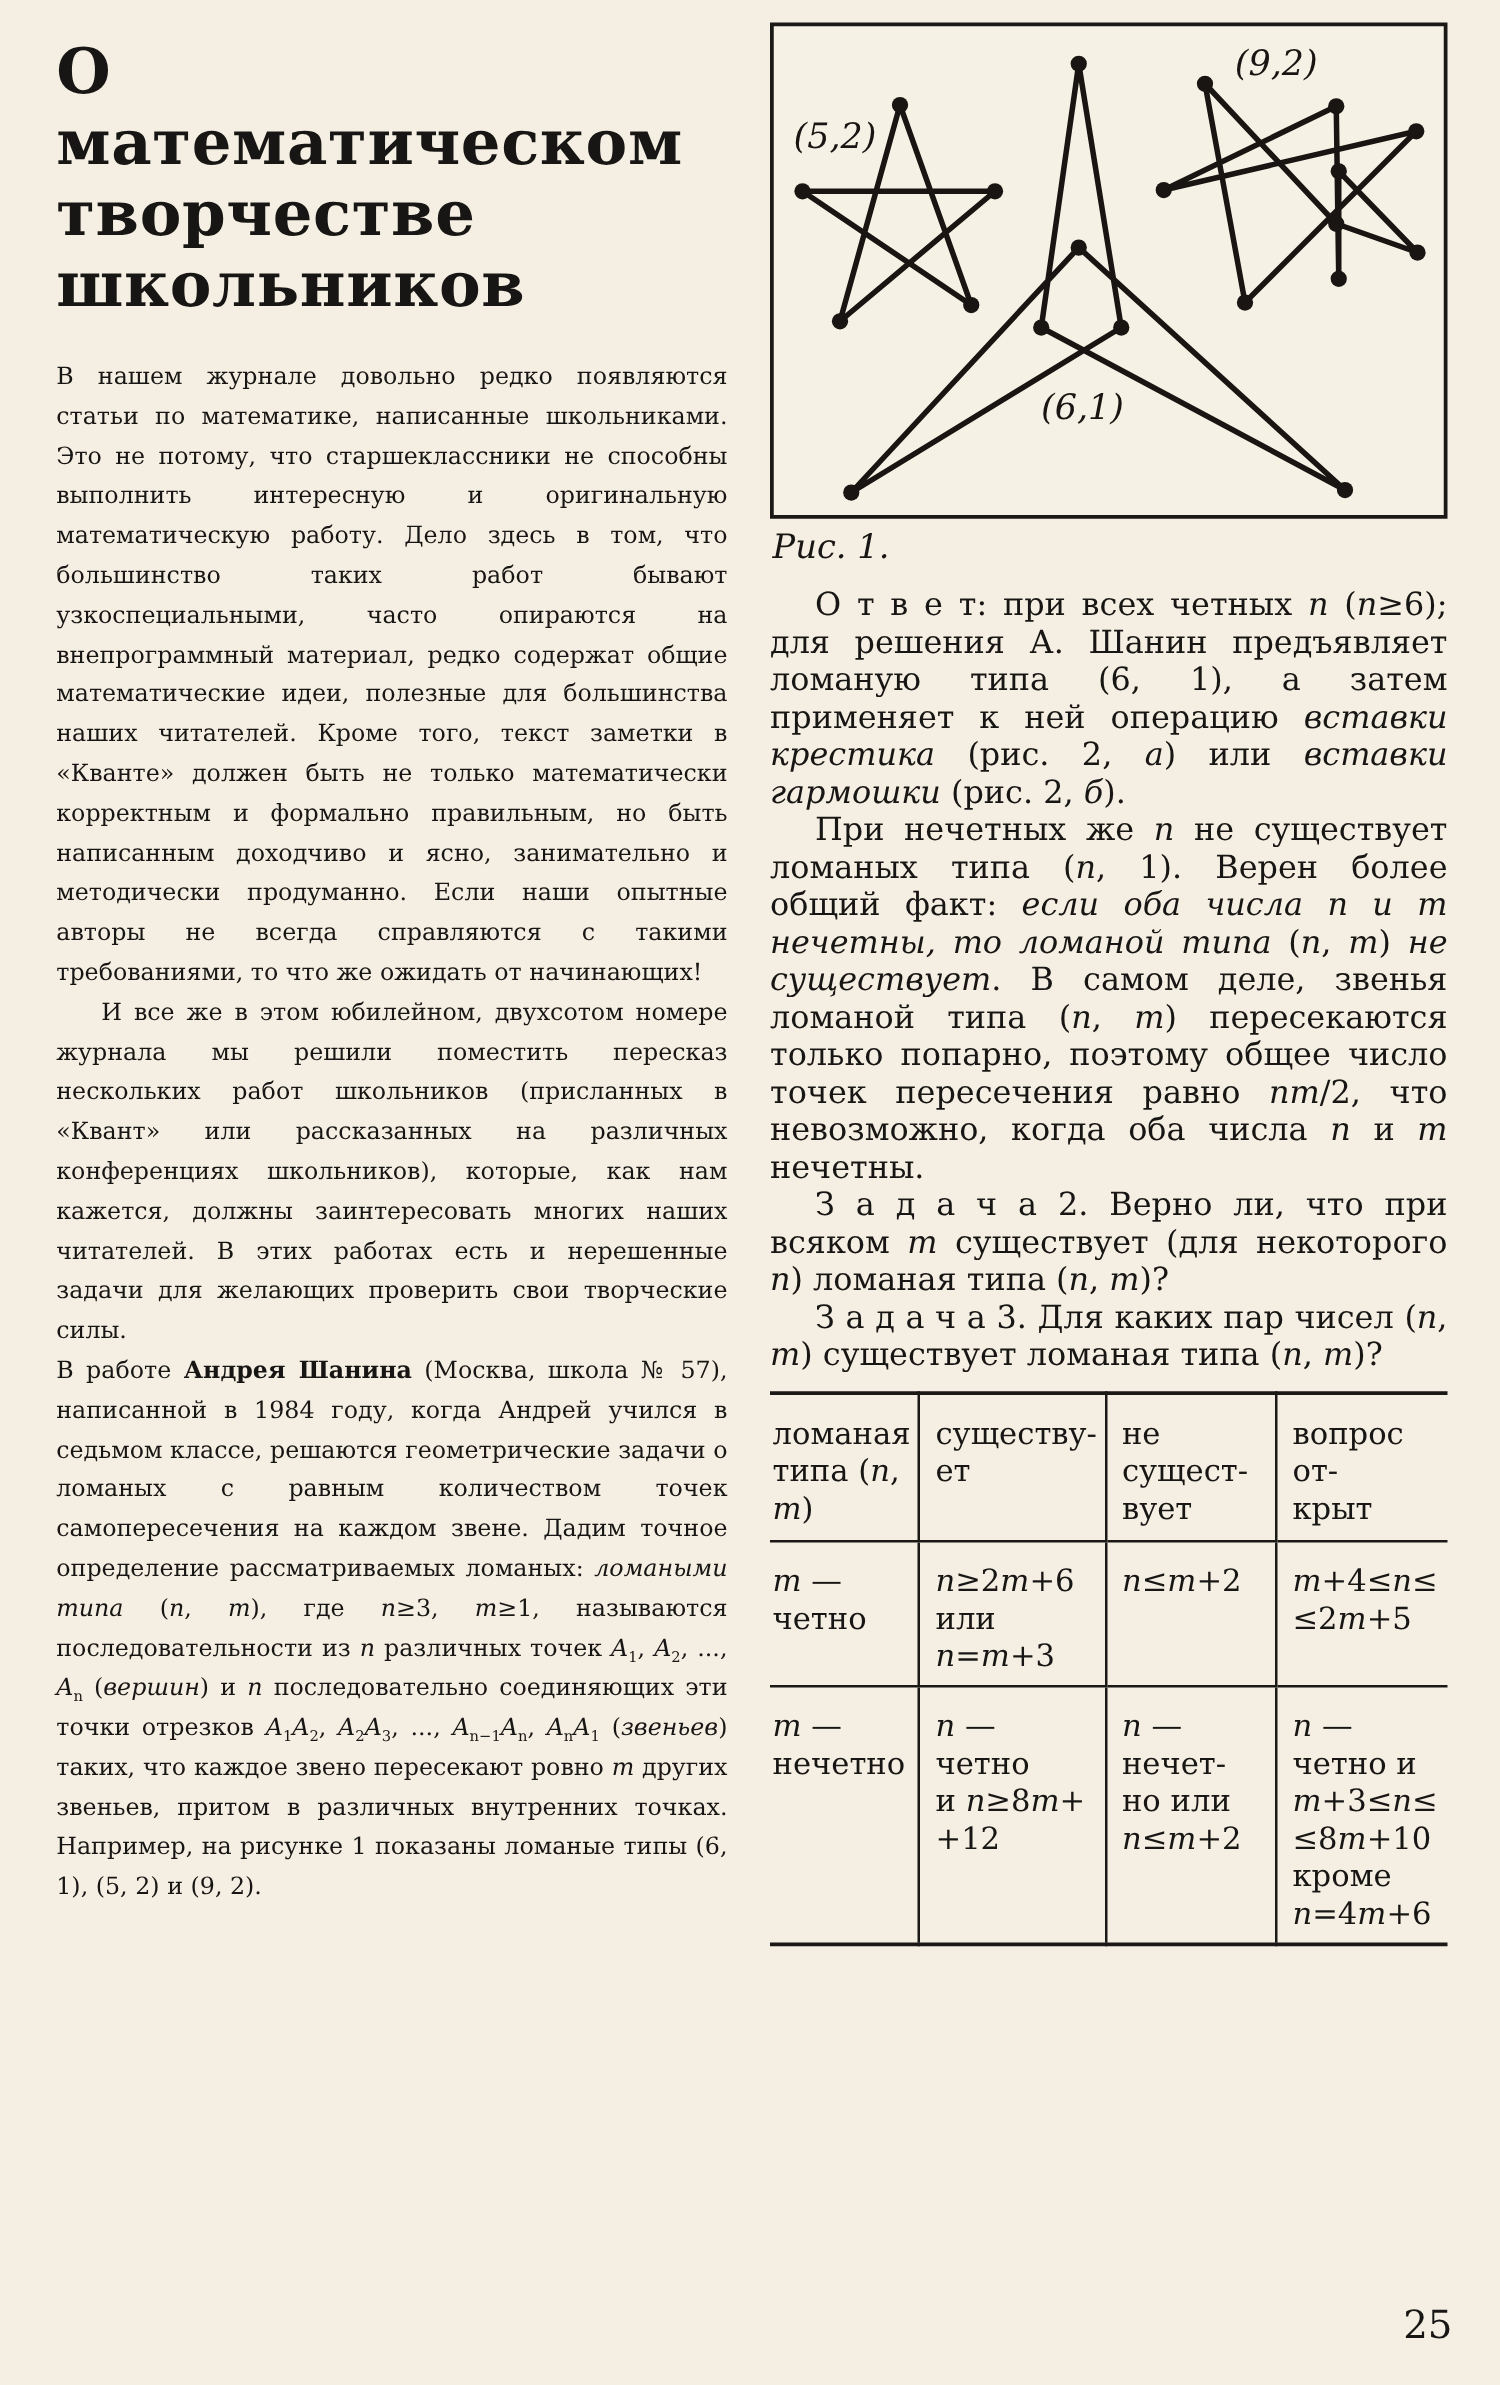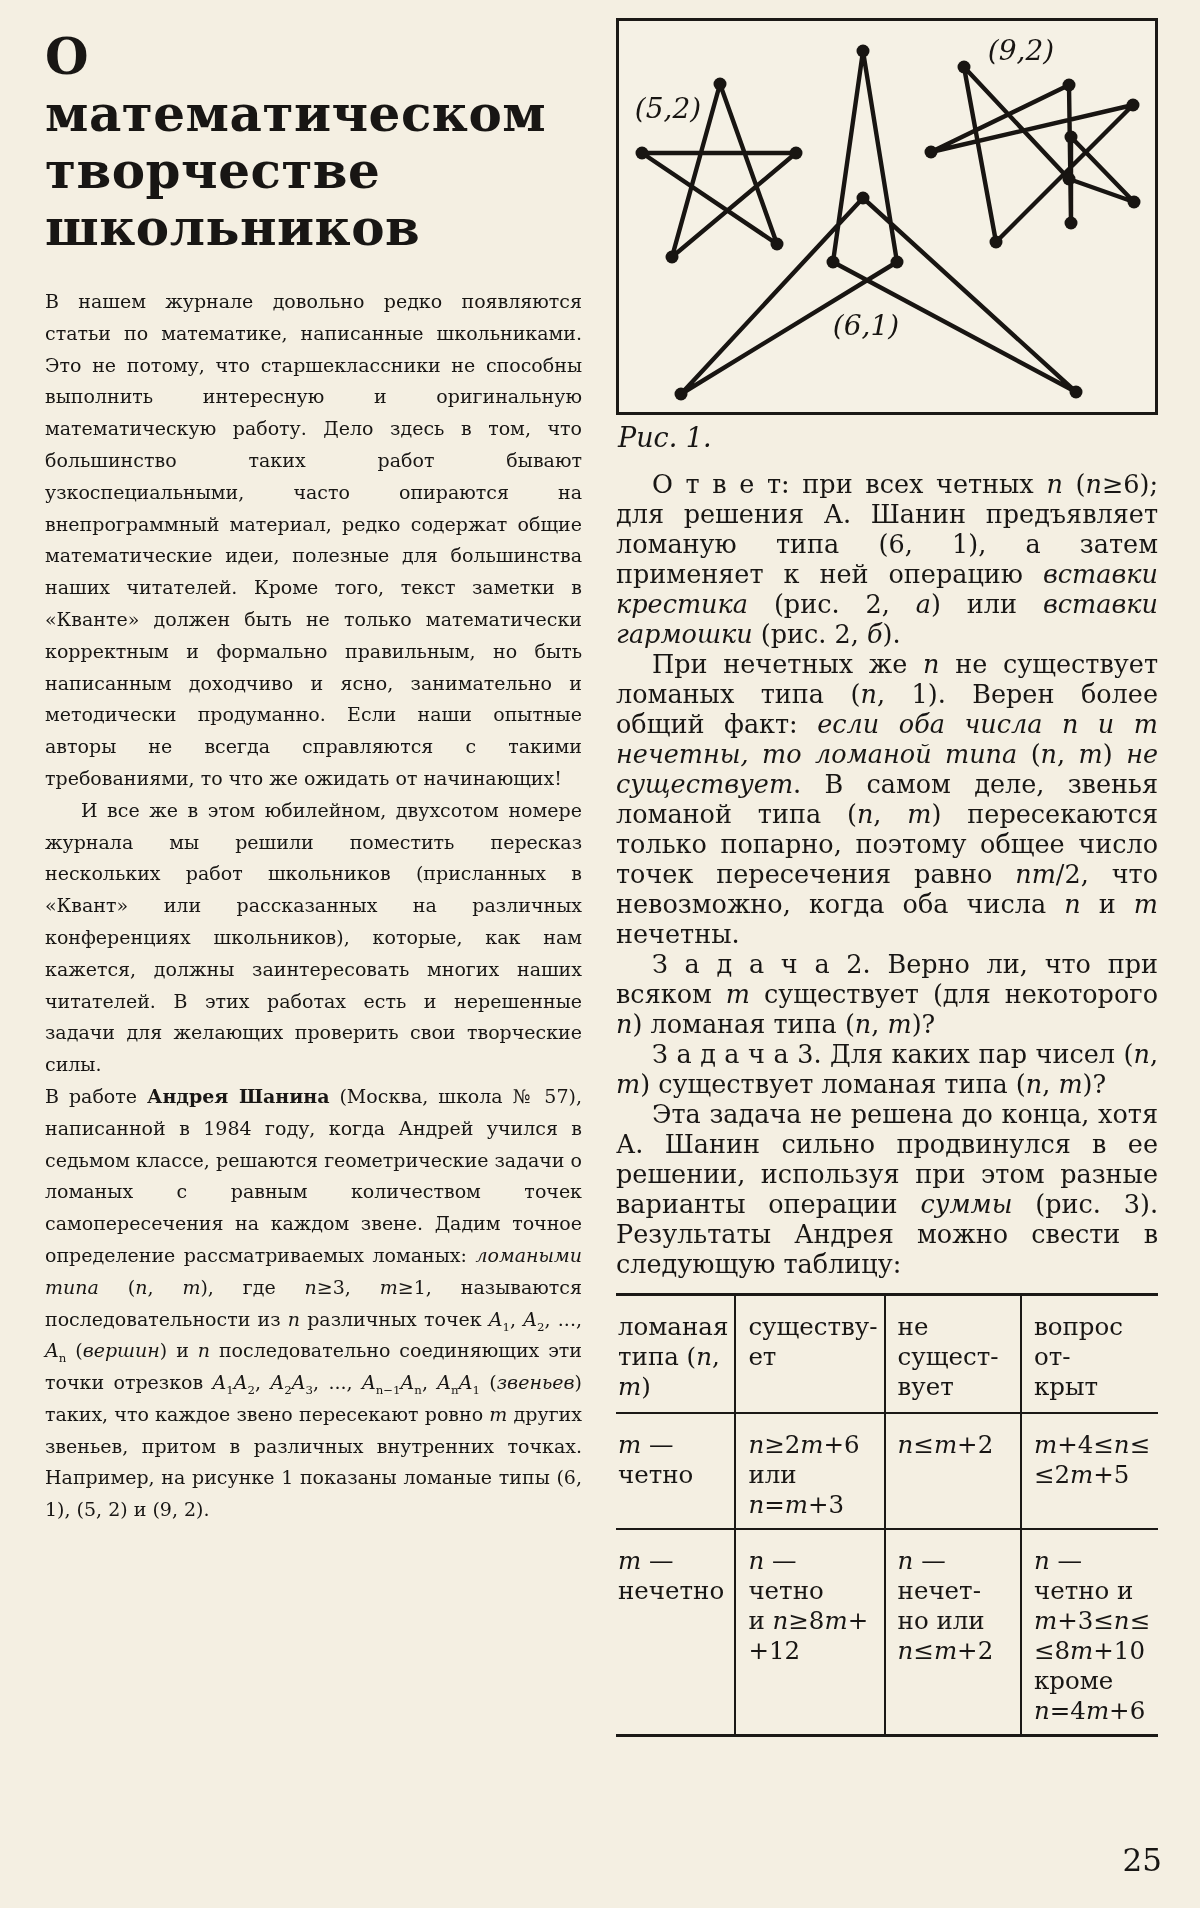--- a/index.html
+++ b/index.html
@@ -123,21 +123,20 @@
           <circle cx="1063" cy="179" r="6.5" class="shape-dot"></circle>
           <text x="1015" y="60" class="shape-label">(9,2)</text>
         </svg>
     </div>
     <div class="figure-caption">Рис. 1.</div>
 
     <p class="body-par indent">О т в е т:  при всех четных <i>n</i> (<i>n</i>≥6); для решения А. Шанин предъявляет ломаную типа (6, 1), а затем применяет к ней операцию <i>вставки крестика</i> (рис. 2, <i>а</i>) или <i>вставки гармошки</i> (рис. 2, <i>б</i>).</p>
     <p class="body-par indent">При нечетных же <i>n</i> не существует ломаных типа (<i>n</i>, 1). Верен более общий факт: <i>если оба числа n и m нечетны, то ломаной типа</i> (<i>n</i>, <i>m</i>) <i>не существует</i>. В самом деле, звенья ломаной типа (<i>n</i>, <i>m</i>) пересекаются только попарно, поэтому общее число точек пересечения равно <i>nm</i>/2, что невозможно, когда оба числа <i>n</i> и <i>m</i> нечетны.</p>
     <p class="body-par indent">З а д а ч а  2. Верно ли, что при всяком <i>m</i> существует (для некоторого <i>n</i>) ломаная типа (<i>n</i>, <i>m</i>)?</p>
     <p class="body-par indent">З а д а ч а  3. Для каких пар чисел (<i>n</i>, <i>m</i>) существует ломаная типа (<i>n</i>, <i>m</i>)?</p>
-    <p class="body-par indent">Эта задача не решена до конца, хотя А. Шанин сильно продвинулся в ее решении, используя при этом разные варианты операции <i>суммы</i> (рис. 3). Результаты Андрея можно свести в следующую таблицу:</p>
 
     <table class="results-table">
       <tbody>
         <tr class="hdr">
           <td style="width:21%">ломаная<br>типа (<i>n</i>,<br><i>m</i>)</td>
           <td style="width:26.5%">существу-<br>ет</td>
           <td style="width:27%">не сущест-<br>вует</td>
           <td style="width:25.5%">вопрос  от-<br>крыт</td>
         </tr>
         <tr class="r1">

